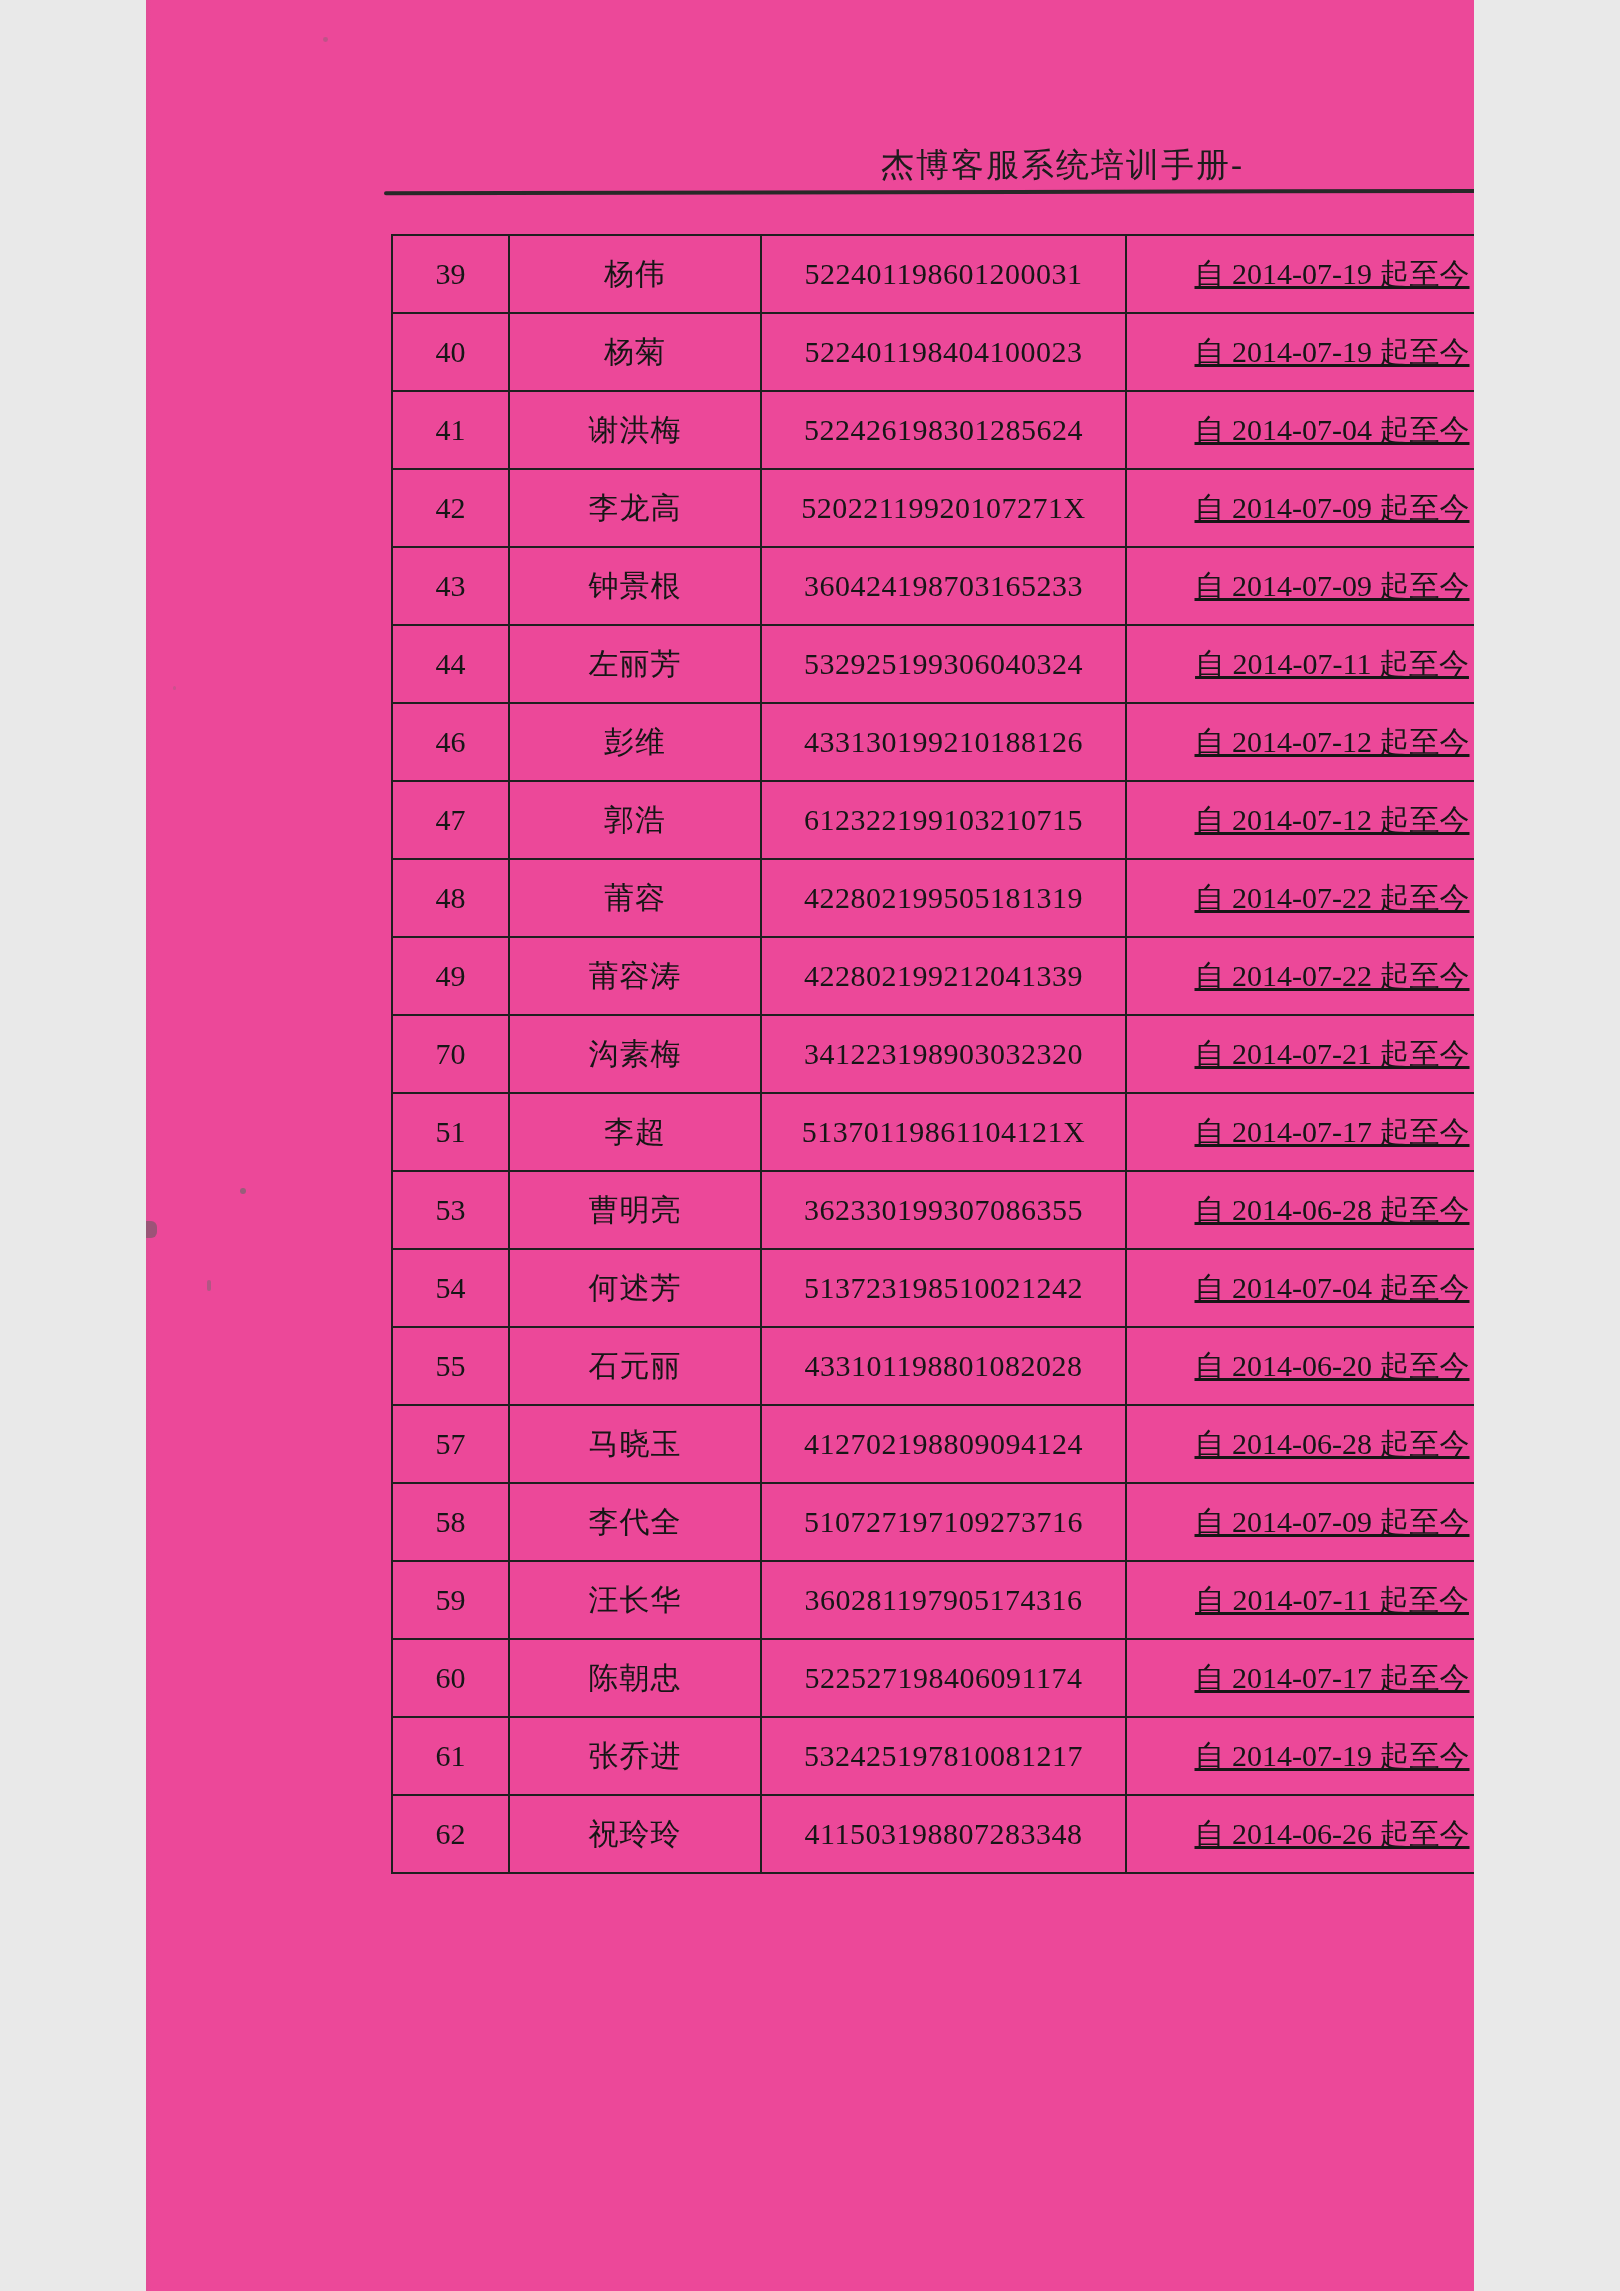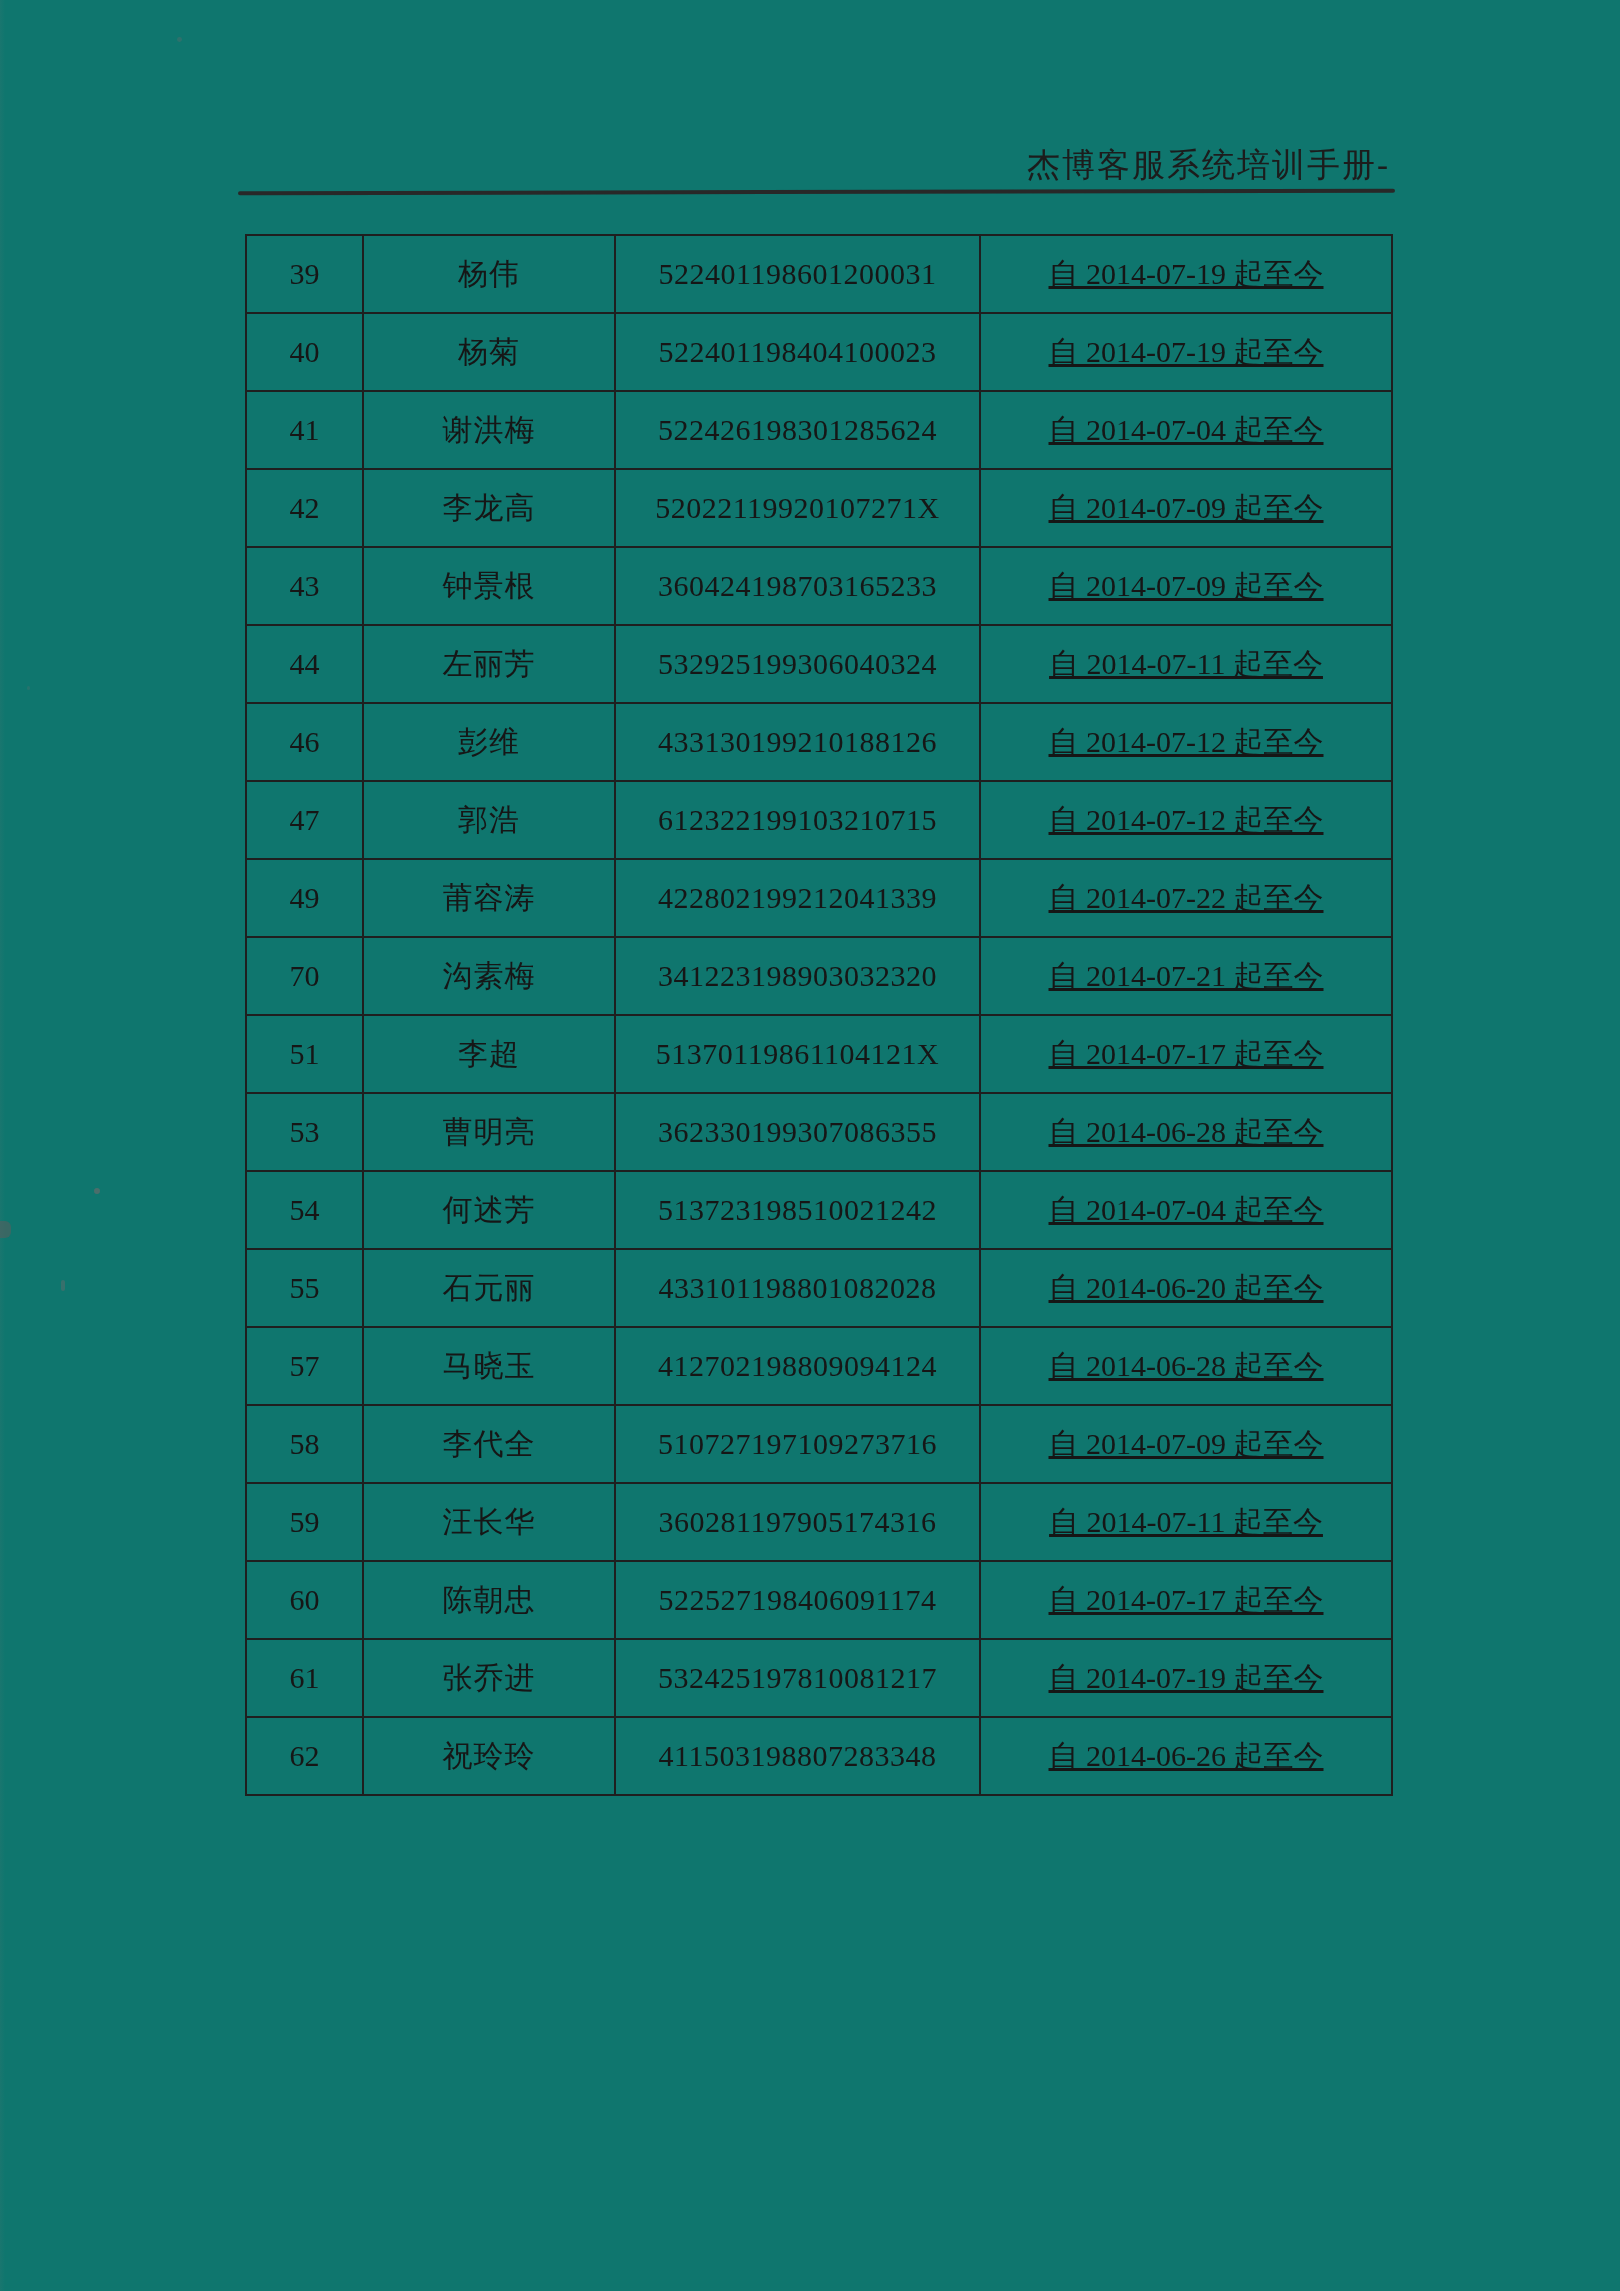--- a/index.html
+++ b/index.html
@@ -2,24 +2,24 @@
 <html><head>
 <meta charset="utf-8">
 <style>
   html, body {
     margin: 0;
     padding: 0;
     background: #e9e9e9;
   }
   .page {
     position: relative;
-    width: 1620px;
+    width: 1328px;
     height: 2292px;
     margin: 0 auto;
-    background: #0f766e;
+    background: #ec4899;
     overflow: hidden;
     font-family: "Liberation Serif", "DejaVu Serif", serif;
     color: #1a1a1a;
   }
   
   .edge-shade-left {
     position: absolute;
     left: 0; top: 0; bottom: 0;
     width: 4.9px;
     background: linear-gradient(to right, rgba(120,120,120,0.10), rgba(120,120,120,0));
@@ -140,20 +140,26 @@
           <td class="col-id">433130199210188126</td>
           <td class="col-period">自 2014-07-12 起至今</td>
         </tr>
         <tr>
           <td class="col-no">47</td>
           <td class="col-name">郭浩</td>
           <td class="col-id">612322199103210715</td>
           <td class="col-period">自 2014-07-12 起至今</td>
         </tr>
         <tr>
+          <td class="col-no">48</td>
+          <td class="col-name">莆容</td>
+          <td class="col-id">422802199505181319</td>
+          <td class="col-period">自 2014-07-22 起至今</td>
+        </tr>
+        <tr>
           <td class="col-no">49</td>
           <td class="col-name">莆容涛</td>
           <td class="col-id">422802199212041339</td>
           <td class="col-period">自 2014-07-22 起至今</td>
         </tr>
         <tr>
           <td class="col-no">70</td>
           <td class="col-name">沟素梅</td>
           <td class="col-id">341223198903032320</td>
           <td class="col-period">自 2014-07-21 起至今</td>

